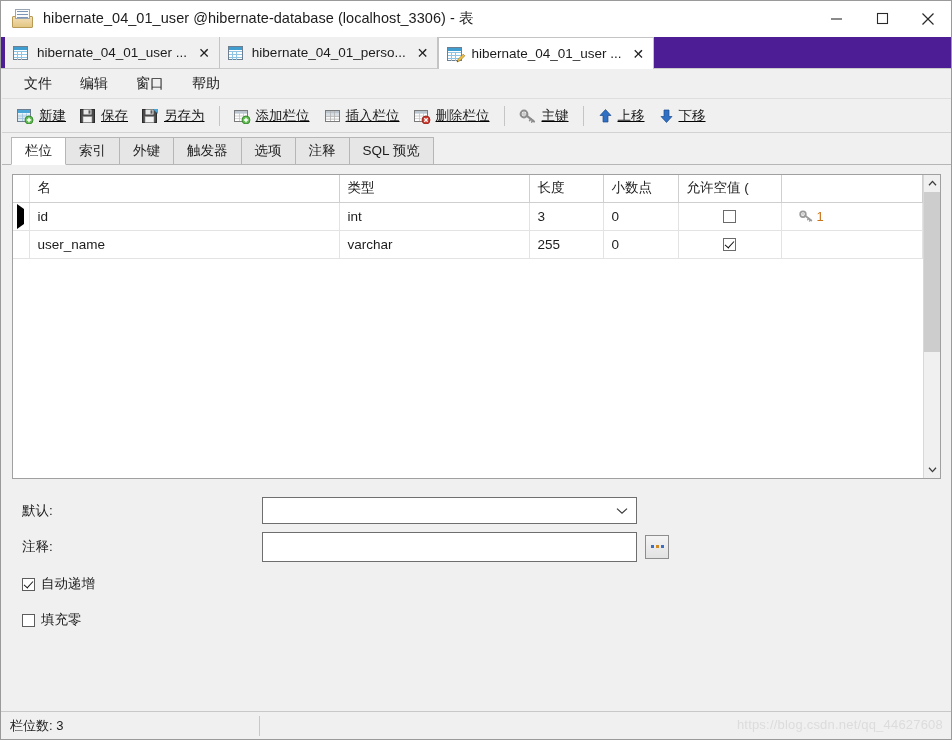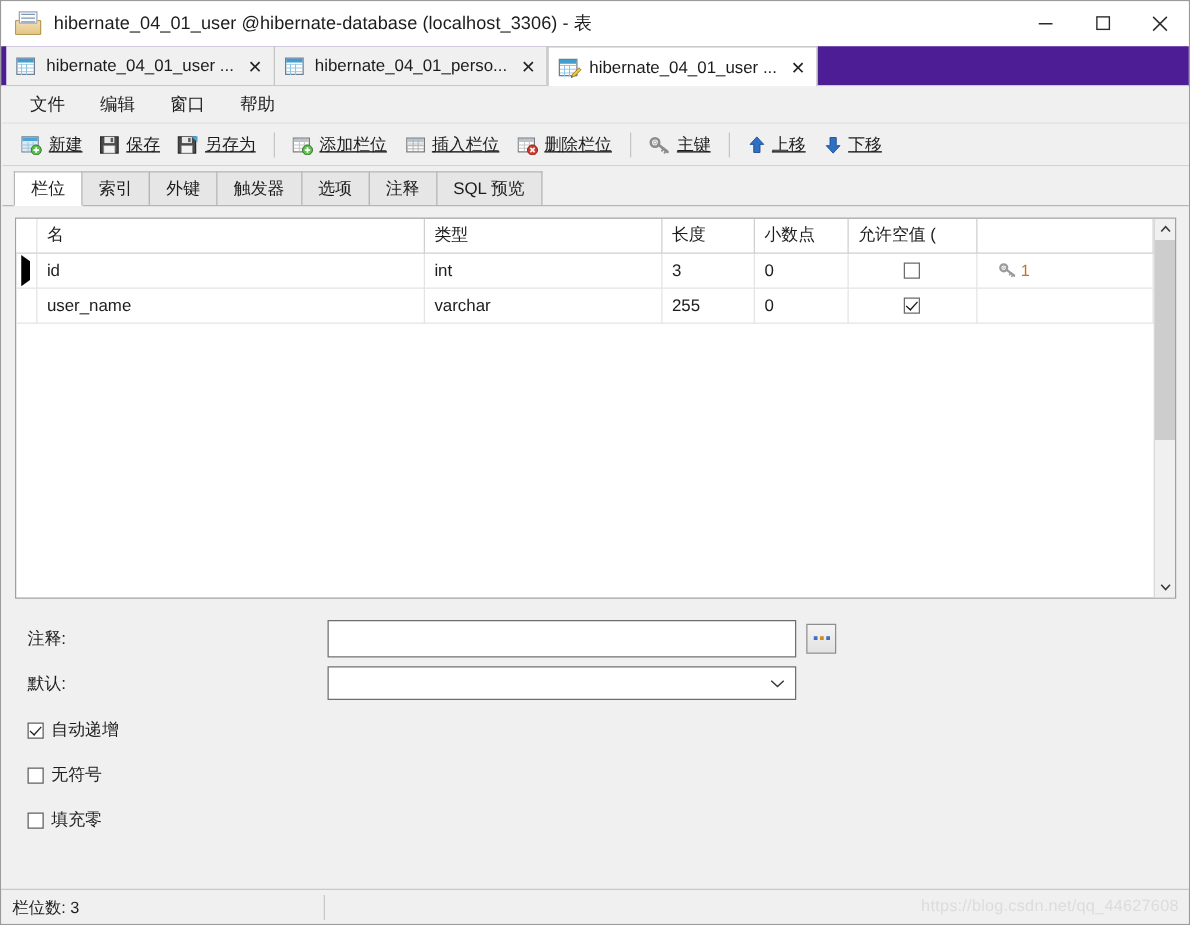--- a/index.html
+++ b/index.html
@@ -701,50 +701,46 @@
             <svg width="9" height="7" viewBox="0 0 9 7">
                 <path d="M1 1.8 L4.5 5.6 L8 1.8" fill="none" stroke="#3c3c3c" stroke-width="1.3"></path>
               </svg>
           </div>
         </div>
       </div>
 
       <div class="form">
 
         <div class="frow">
+          <div class="flabel">默认:</div>
+          <div class="fcombo">
+            <span style="flex:1;padding-left:6px;font-size:13.5px;"></span>
+            <svg width="12" height="8" viewBox="0 0 12 8">
+              <path d="M1 1.6 L6 6.2 L11 1.6" fill="none" stroke="#3a3a3a" stroke-width="1.2"></path>
+            </svg>
+          </div>
+        </div>
+
+        <div class="frow">
           <div class="flabel">注释:</div>
           <input class="finput" type="text" value="" style="">
           <div class="fdots">
             <span class="dots">
               <i style="background:#3c6fc4"></i>
                 <i style="background:#d08a22"></i>
                 <i style="background:#3c6fc4"></i>
             </span>
           </div>
         </div>
 
-        <div class="frow">
-          <div class="flabel">默认:</div>
-          <div class="fcombo">
-            <span style="flex:1;padding-left:6px;font-size:13.5px;"></span>
-            <svg width="12" height="8" viewBox="0 0 12 8">
-              <path d="M1 1.6 L6 6.2 L11 1.6" fill="none" stroke="#3a3a3a" stroke-width="1.2"></path>
-            </svg>
-          </div>
-        </div>
-
         <div class="cbrow">
           <span class="chk flat on"></span>
           <span class="cblabel">自动递增</span>
         </div>
 
-        <div class="cbrow">
-          <span class="chk flat"></span>
-          <span class="cblabel">无符号</span>
-        </div>
 
         <div class="cbrow">
           <span class="chk flat"></span>
           <span class="cblabel">填充零</span>
         </div>
       </div>
     </div>
   </div>
 
   <div class="statusbar">

